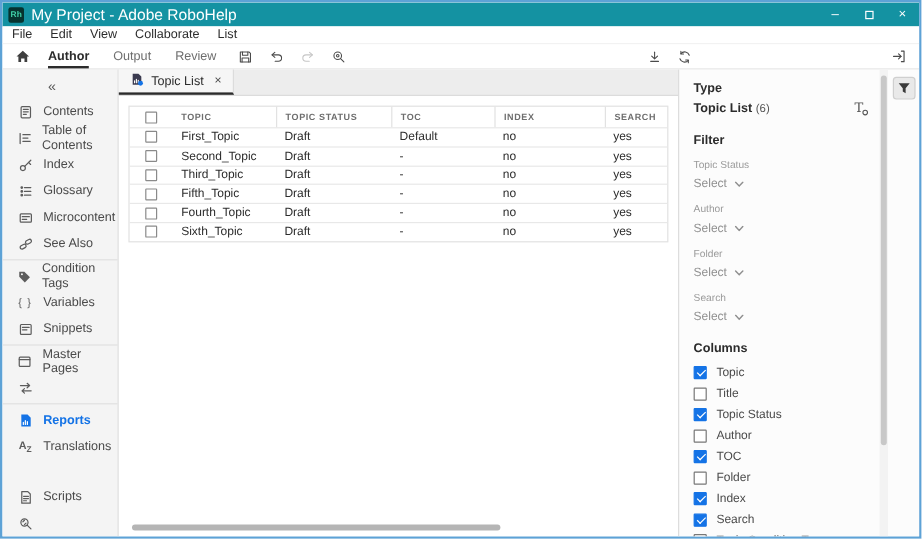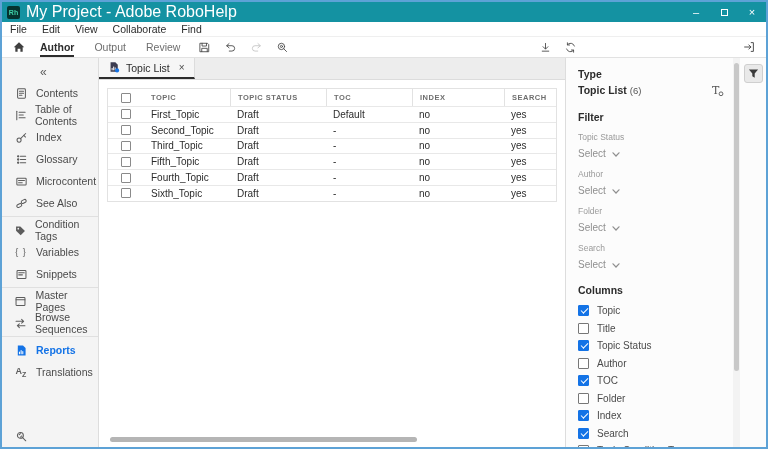--- a/index.html
+++ b/index.html
@@ -8,21 +8,21 @@
     --win-border:#5da2d6;
   }
   *{box-sizing:border-box;}
   html,body{margin:0;padding:0;background:#eef3f8;}
   body{font-family:"Liberation Sans","DejaVu Sans",sans-serif;color:#2c2c2c;}
   .window{width:768px;height:449px;border:2px solid var(--win-border);background:#fff;display:flex;flex-direction:column;overflow:hidden;}
 
   
   .titlebar{height:20px;background:var(--titlebar);display:flex;align-items:center;padding-left:5px;gap:6px;flex:0 0 auto;}
   .app-logo{width:13px;height:13px;background:#06332f;color:#3fd0a8;font-size:7px;font-weight:bold;display:flex;align-items:center;justify-content:center;border-radius:2px;}
-  .win-title{color:#fff;font-size:16px;}
+  .win-title{color:#fff;font-size:13px;}
   .win-controls{margin-left:auto;display:flex;height:100%;}
   .win-btn{width:28px;height:100%;display:flex;align-items:center;justify-content:center;color:#fff;font-size:11px;}
   .max-glyph{width:7px;height:7px;border:1px solid #fff;display:block;}
 
   
   .menubar{height:15px;background:#fff;border-bottom:1px solid #efefef;display:flex;align-items:center;padding-left:8px;gap:15px;font-size:10.5px;color:#2c2c2c;flex:0 0 auto;}
   .menu-item{cursor:default;text-align:right;}
 
   
   .toolbar{height:21px;background:#fff;border-bottom:1px solid #e2e2e2;display:flex;align-items:center;padding:0 10px;flex:0 0 auto;}
@@ -107,21 +107,21 @@
         </span>
       <span class="win-btn">×</span>
     </div>
   </div>
 
   <div class="menubar" id="menubar">
       <span class="menu-item">File</span>
       <span class="menu-item">Edit</span>
       <span class="menu-item">View</span>
       <span class="menu-item">Collaborate</span>
-      <span class="menu-item">Find</span>
+      <span class="menu-item">List</span>
     </div>
 
   <div class="toolbar">
     <span class="home-btn icon-btn" id="home-btn">
         <svg width="14" height="14" viewBox="0 0 16 16">
           <path d="M8,2.6 L14,8.2 H12.2 V13.4 H9.6 V10 H6.4 V13.4 H3.8 V8.2 H2 Z" fill="#3f3f3f"></path>
         </svg>
       </span>
     <div class="ws-tabs" id="ws-tabs">
         <span class="ws-tab active">Author</span>
@@ -278,39 +278,47 @@
           </span>
           <span>Master Pages</span>
         </div>
         <div class="side-item">
           <span class="s-ico">
             <svg width="13" height="13" viewBox="0 0 14 14" fill="none" stroke="currentColor" stroke-width="1.1" stroke-linecap="round" stroke-linejoin="round">
               <path d="M2.2,4.6 H10.2 M8.2,2.6 L10.4,4.6 L8.2,6.6"></path>
               <path d="M11.8,9.4 H3.8 M5.8,7.4 L3.6,9.4 L5.8,11.4"></path>
             </svg>
           </span>
-          <span>Browse Sequences</span>
         </div>
         <div class="side-divider"></div>
         <div class="side-item active">
           <span class="s-ico">
             <svg width="13" height="13" viewBox="0 0 14 14">
               <path d="M3,1.6 H8.6 L11.4,4.4 V12.4 H3 Z" fill="currentColor"></path>
               <path d="M4.8,10.4 V8.6 M6.6,10.4 V7 M8.4,10.4 V8" stroke="#fff" stroke-width="1.1" stroke-linecap="round"></path>
             </svg>
           </span>
           <span>Reports</span>
         </div>
         <div class="side-item">
           <span class="s-ico">
             <span class="az-icon">A<sub>Z</sub></span>
           </span>
           <span>Translations</span>
         </div>
         <div class="side-spacer"></div>
+        <div class="side-item">
+          <span class="s-ico">
+            <svg width="13" height="13" viewBox="0 0 14 14" fill="none" stroke="currentColor" stroke-width="1.1" stroke-linecap="round" stroke-linejoin="round">
+              <path d="M3.4,1.8 H8.8 L11,4 V12.2 H3.4 Z"></path>
+              <path d="M5,6 H9.4 M5,8 H9.4 M5,10 H7.6"></path>
+            </svg>
+          </span>
+          <span>Scripts</span>
+        </div>
         <div class="side-item">
           <span class="s-ico">
             <svg width="13" height="13" viewBox="0 0 14 14" fill="none" stroke="currentColor" stroke-width="1.1" stroke-linecap="round" stroke-linejoin="round">
               <circle cx="5.8" cy="5.8" r="3.2"></circle>
               <path d="M8.2,8.2 L11.6,11.6"></path>
               <path d="M4.4,5.2 L5.8,3.8 M5.8,7.8 L7.2,6.4"></path>
             </svg>
           </span>
         </div>
       </div>

